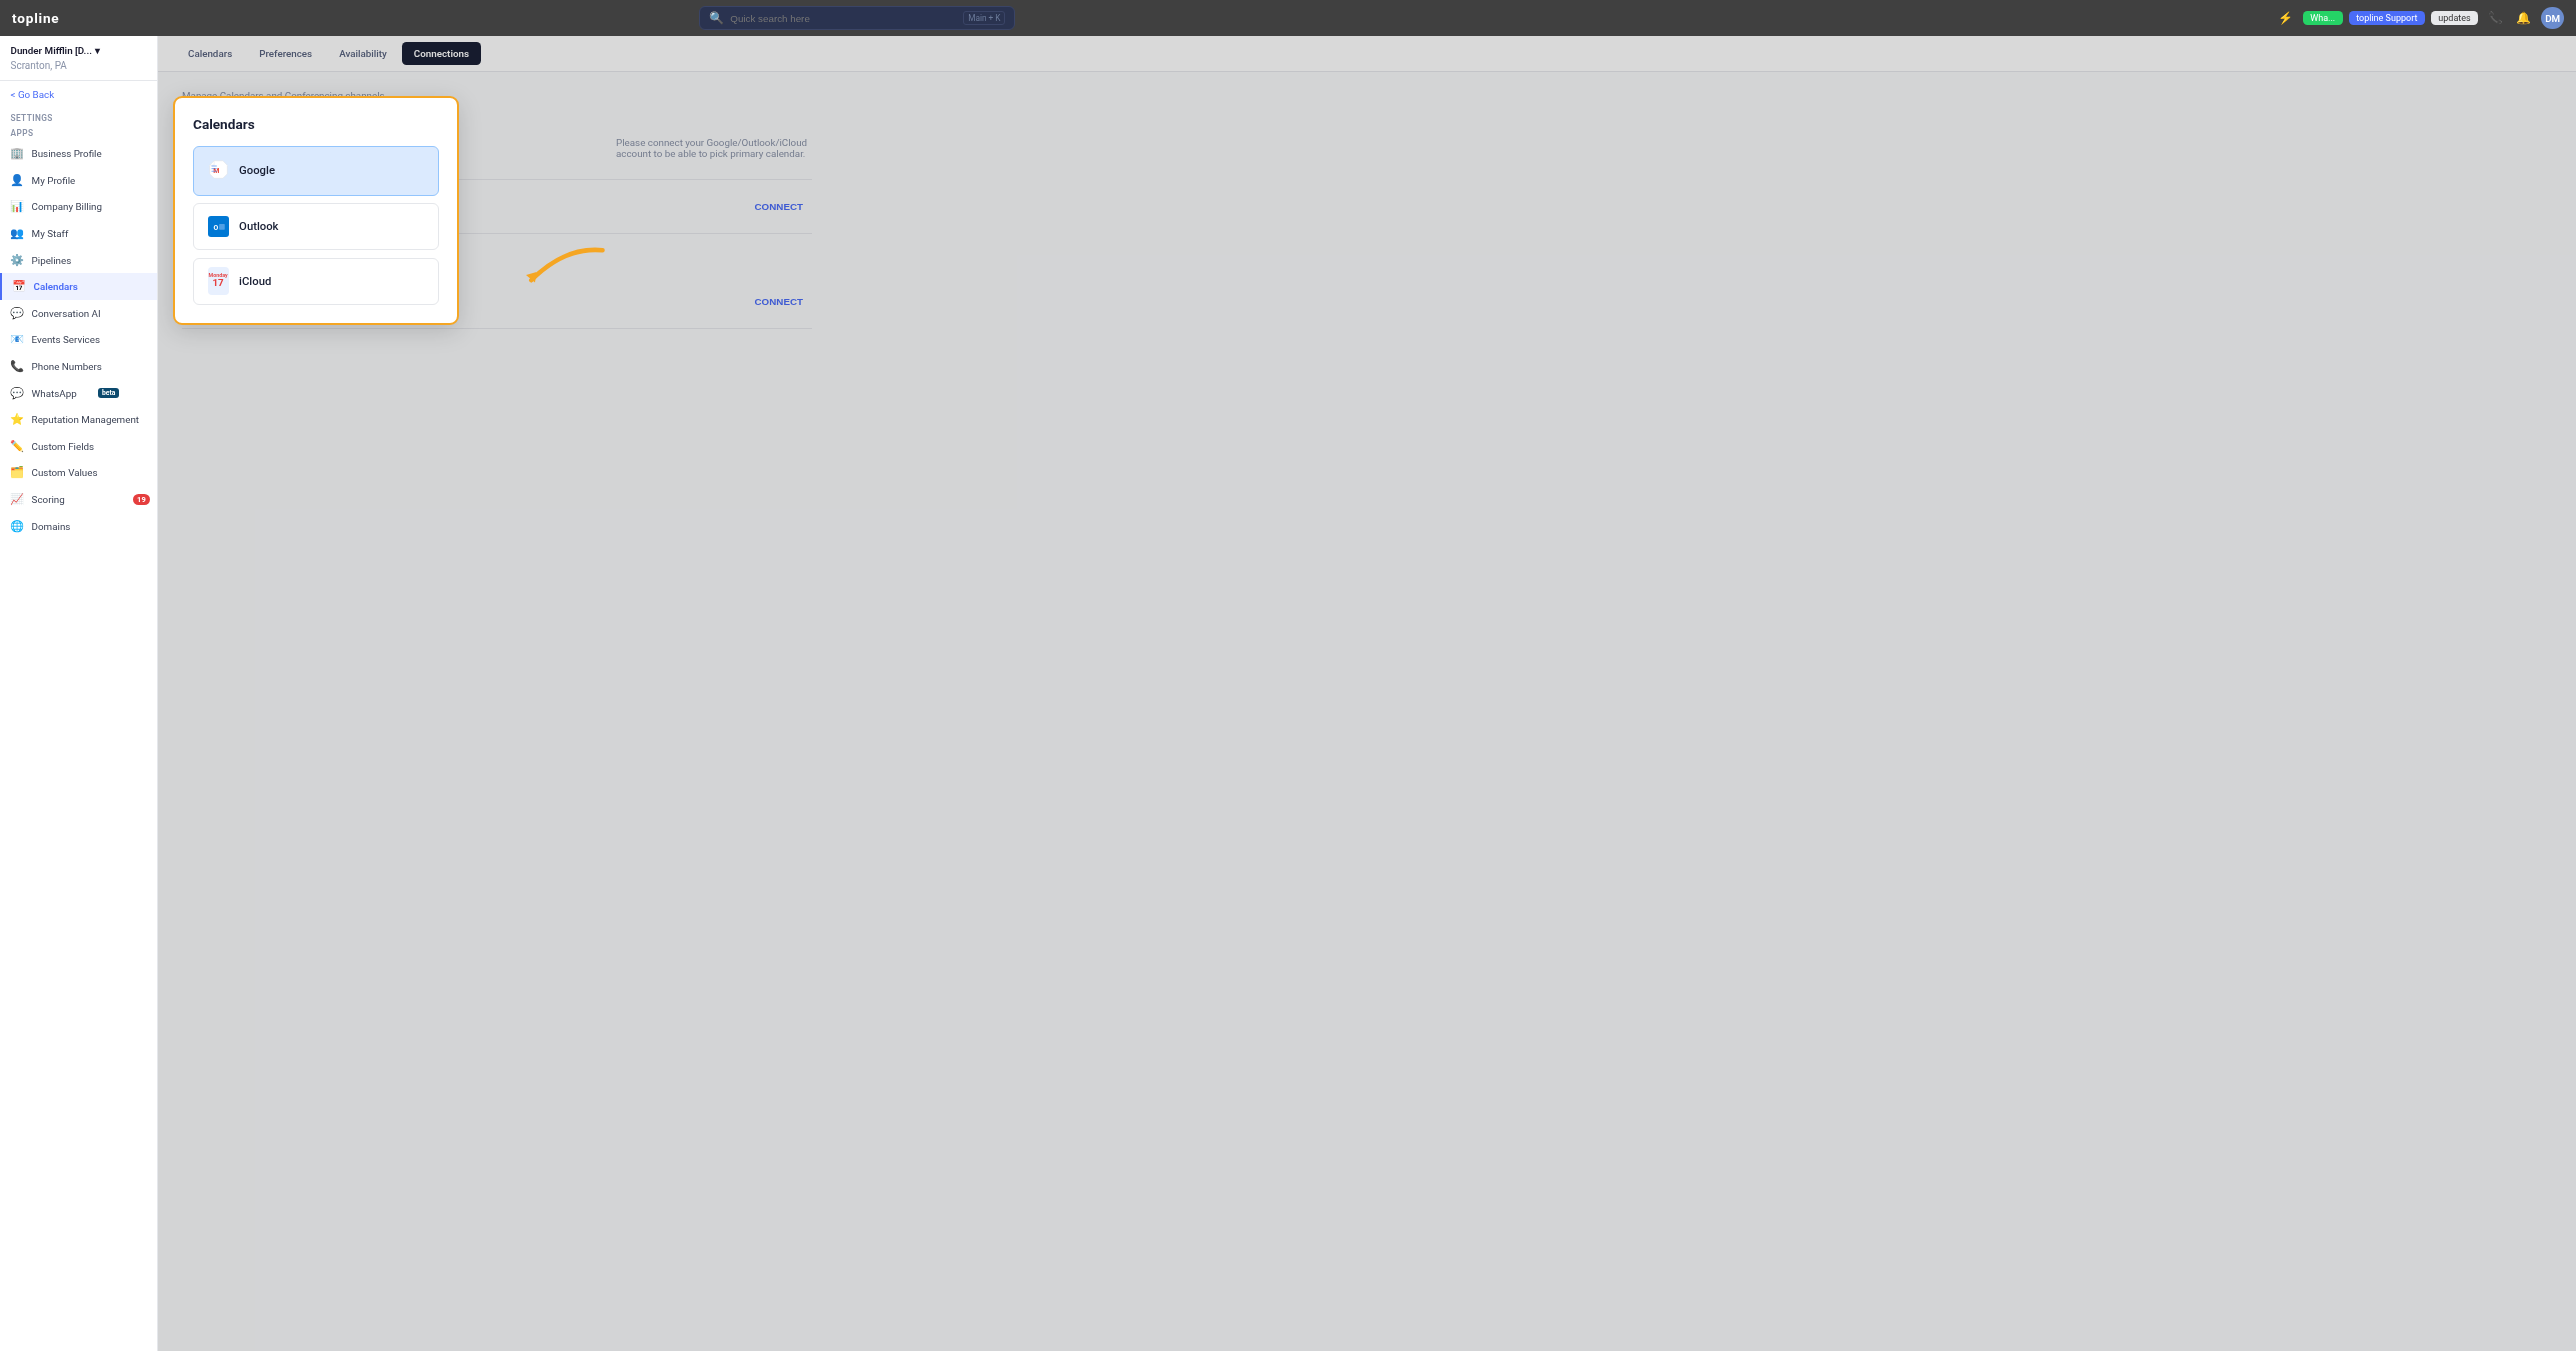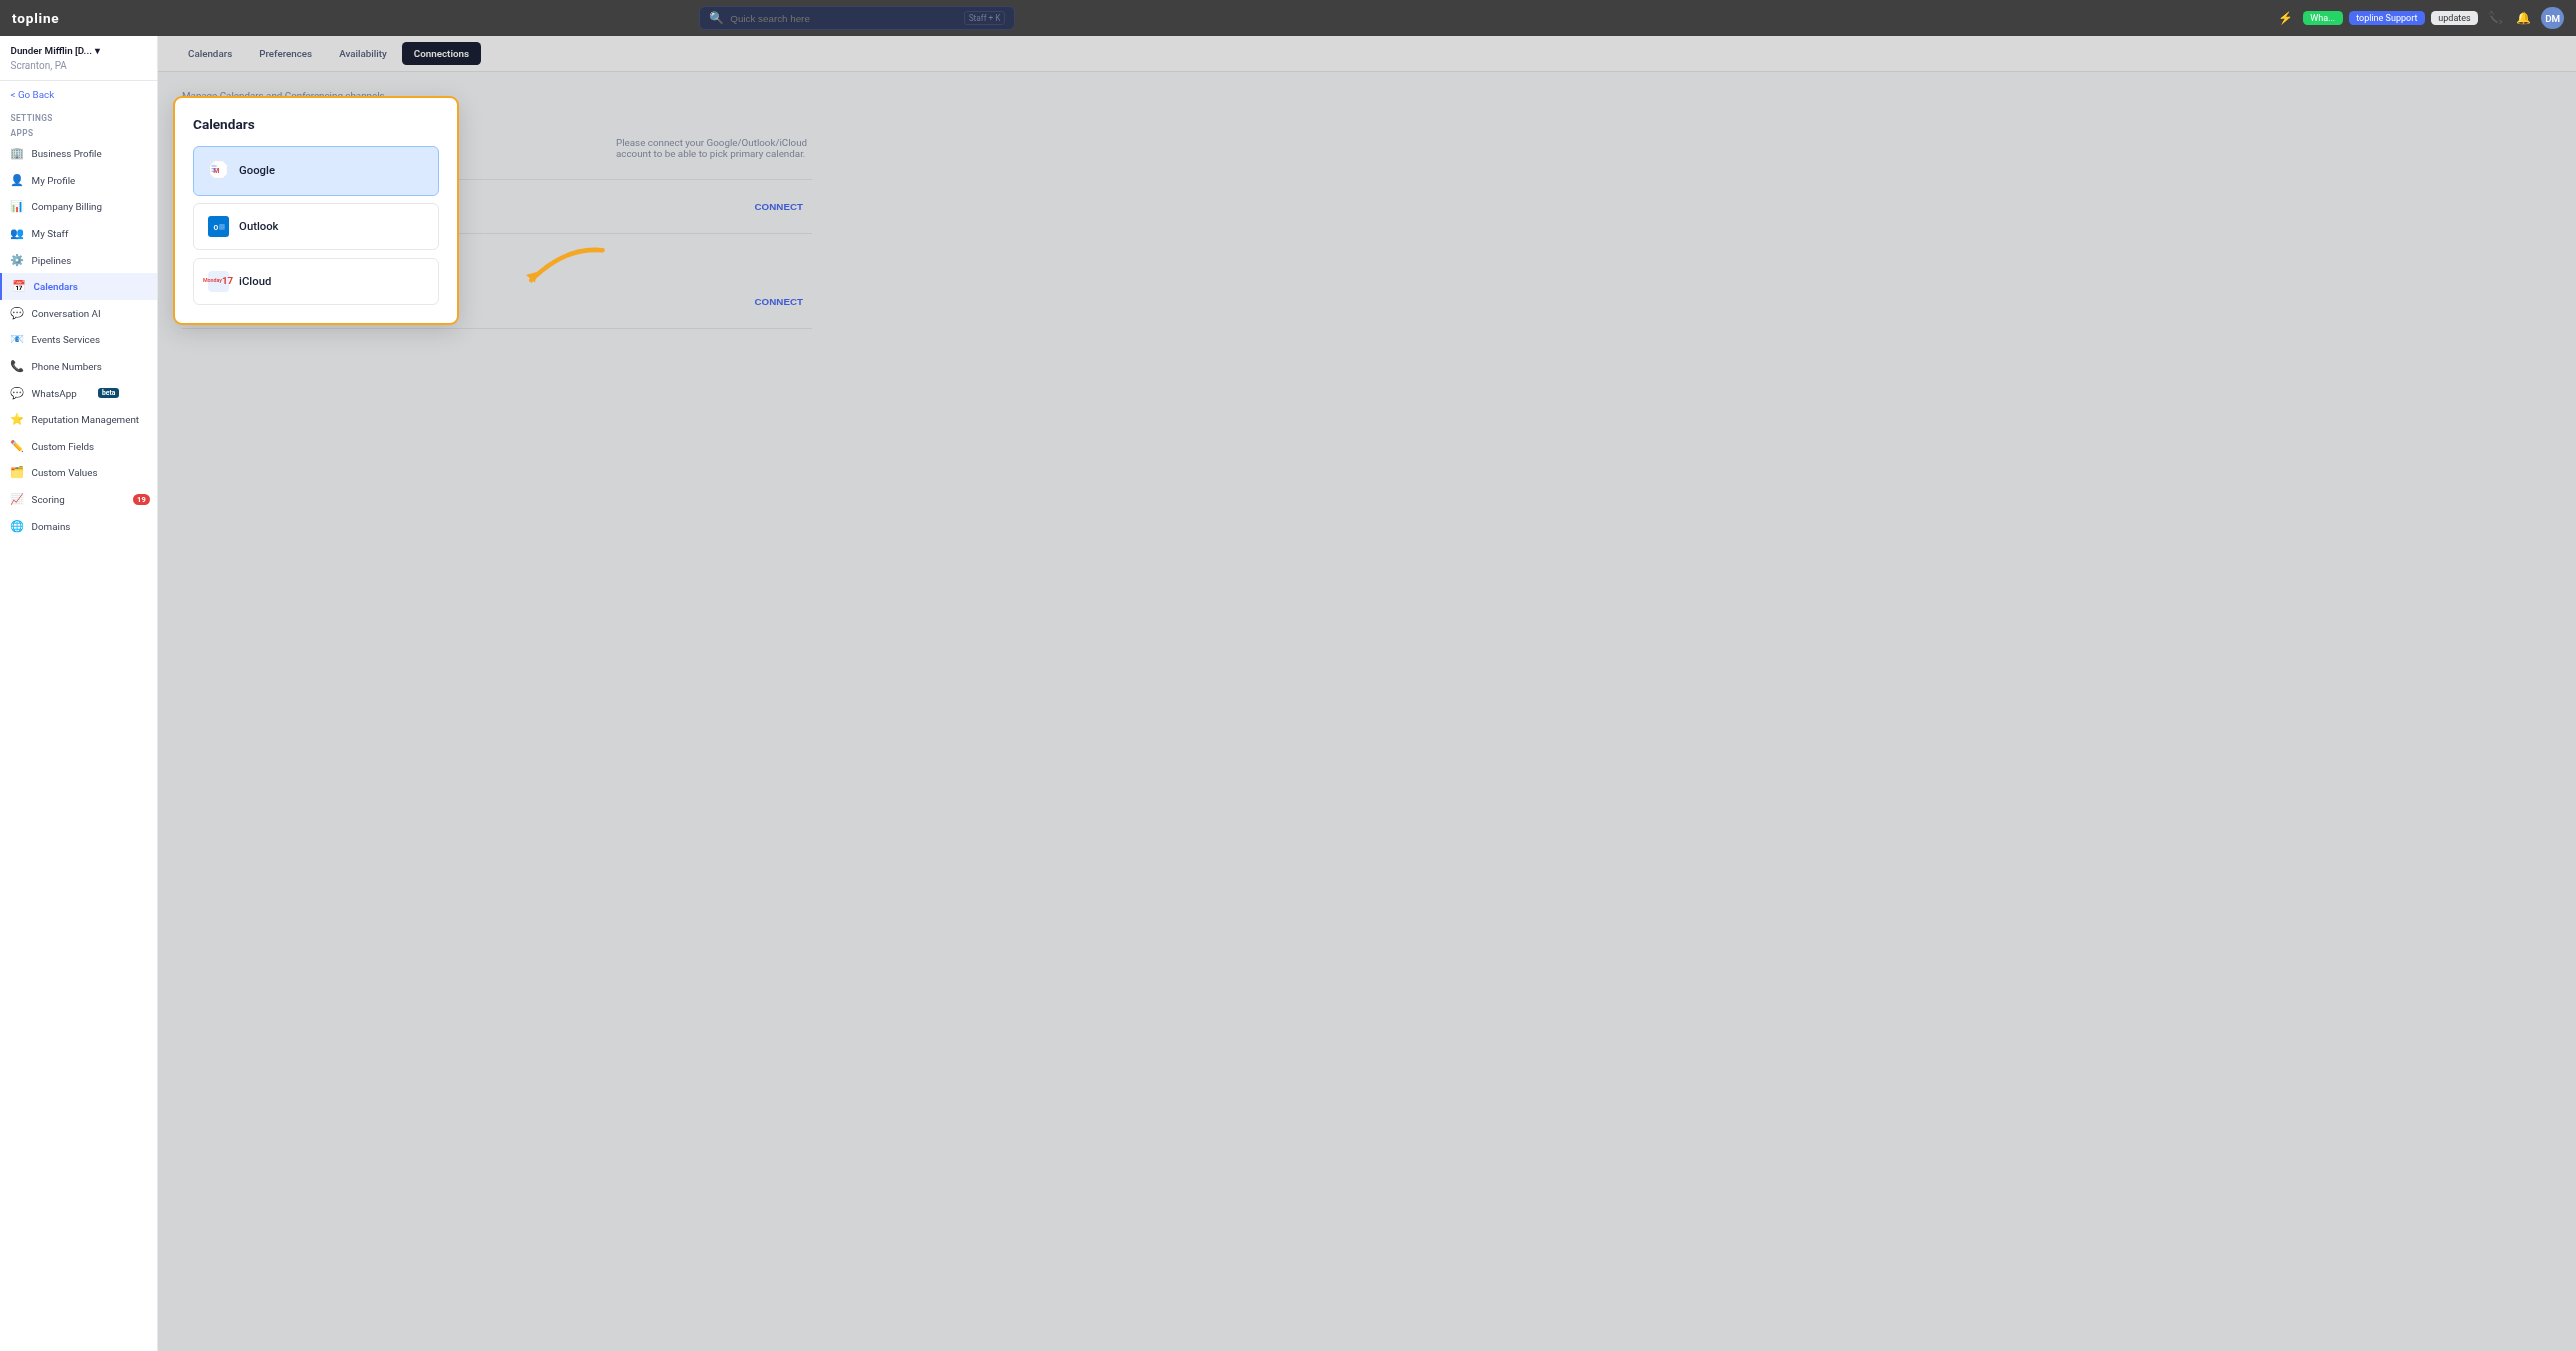--- a/index.html
+++ b/index.html
@@ -391,21 +391,21 @@
     }
   </style>
 </head>
 <body>
 
 <nav class="topnav">
   <span class="topnav-logo">topline</span>
   <div class="topnav-search">
     <span>🔍</span>
     <input type="text" placeholder="Quick search here" style="">
-    <span class="topnav-search-kbd">Staff + K</span>
+    <span class="topnav-search-kbd">Main + K</span>
   </div>
   <div class="topnav-right">
     <span class="topnav-icon">⚡</span>
     <span class="topnav-badge-whatsapp">Wha...</span>
     <span class="topnav-badge-support">topline Support</span>
     <span class="topnav-badge">updates</span>
     <span class="topnav-icon">📞</span>
     <span class="topnav-icon">🔔</span>
     <div class="topnav-avatar">DM</div>
   </div>
@@ -576,21 +576,21 @@
             <rect x="2" y="4" width="13" height="16" rx="1" fill="#0078d4"></rect>
             <text x="4" y="17" font-size="11" font-weight="bold" fill="white">O</text>
             <rect x="13" y="8" width="9" height="9" rx="1" fill="#50a0e5"></rect>
           </svg>
         </div>
         <span>Outlook</span>
       </div>
 
       <div class="calendar-option">
         <div class="icloud-icon-box">
-          <div style="background:#e8f0fe;border-radius:4px;padding:2.3px;width:21px;height:21px;display:flex;align-items:center;justify-content:center;">
+          <div style="background:#e8f0fe;border-radius:4px;padding:2.3px;width:21px;height:28px;display:flex;flex-direction:column;align-items:center;justify-content:center;">
             <div style="color:#e53e3e;font-size:5.3px;font-weight:600;line-height:1;">Monday</div>
             <div style="color:#e53e3e;font-size:9.8px;font-weight:700;line-height:1.1;">17</div>
           </div>
         </div>
         <span>iCloud</span>
       </div>
     </div>
 
     <svg class="yellow-arrow" viewBox="0 0 120 80" xmlns="http://www.w3.org/2000/svg">
       <path d="M110 15 Q60 10 15 55" stroke="#f5a623" stroke-width="6" fill="none" stroke-linecap="round"></path>

